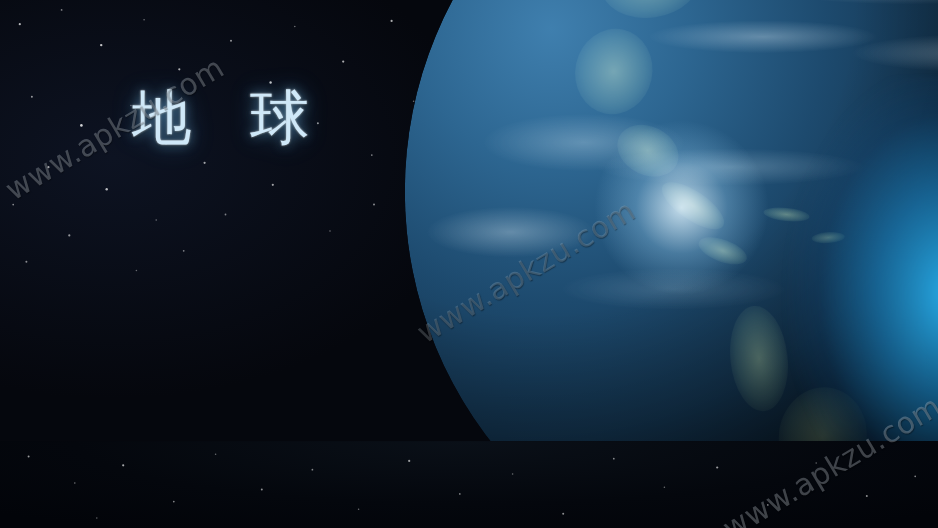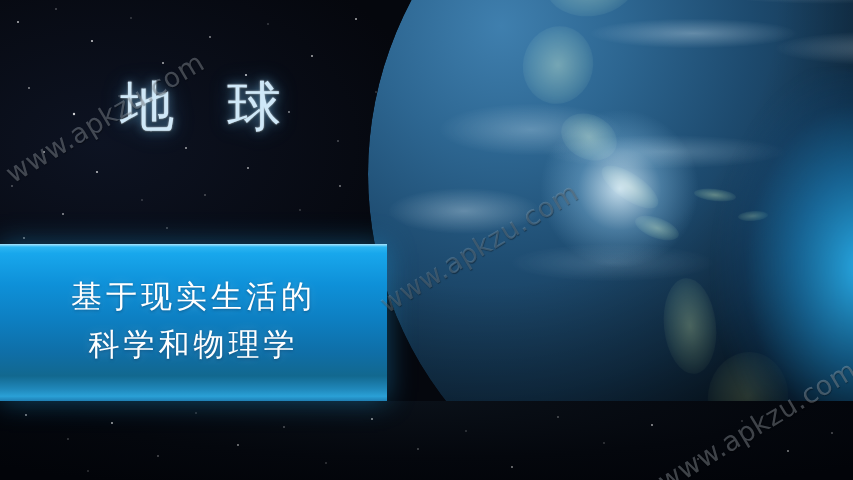--- a/index.html
+++ b/index.html
@@ -276,24 +276,18 @@
         <circle cx="742" cy="20" r=".7" opacity=".4"></circle>
           <circle cx="788" cy="50" r=".9" opacity=".55"></circle>
         <circle cx="832" cy="32" r=".8" opacity=".5"></circle>
           <circle cx="88" cy="70" r=".7" opacity=".38"></circle>
       </g>
     </svg>
   </div>
 
   <div class="title">地 球</div>
 
-  <div class="banner">
-    <div class="banner-text">
-      <div>基于现实生活的</div>
-      <div>科学和物理学</div>
-    </div>
-  </div>
 
   <div class="wm wm1">www.apkzu.com</div>
   <div class="wm wm2">www.apkzu.com</div>
   <div class="wm wm3">www.apkzu.com</div>
 
 </div>
 
 </body></html>

